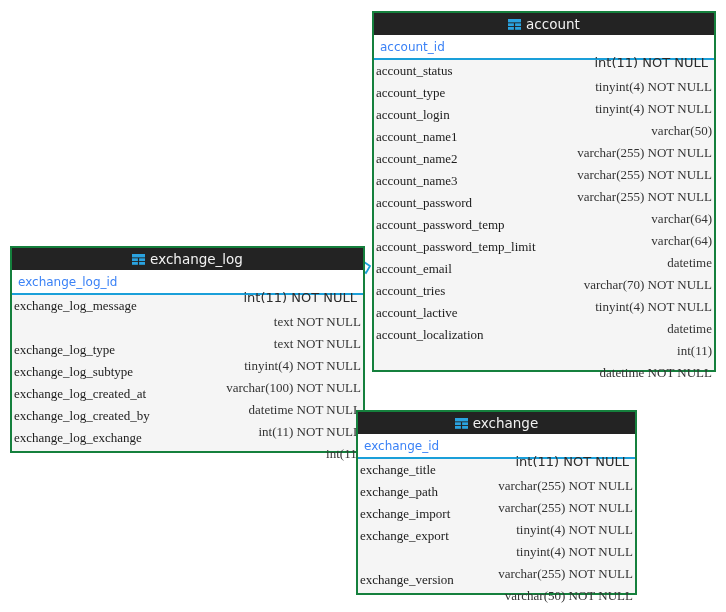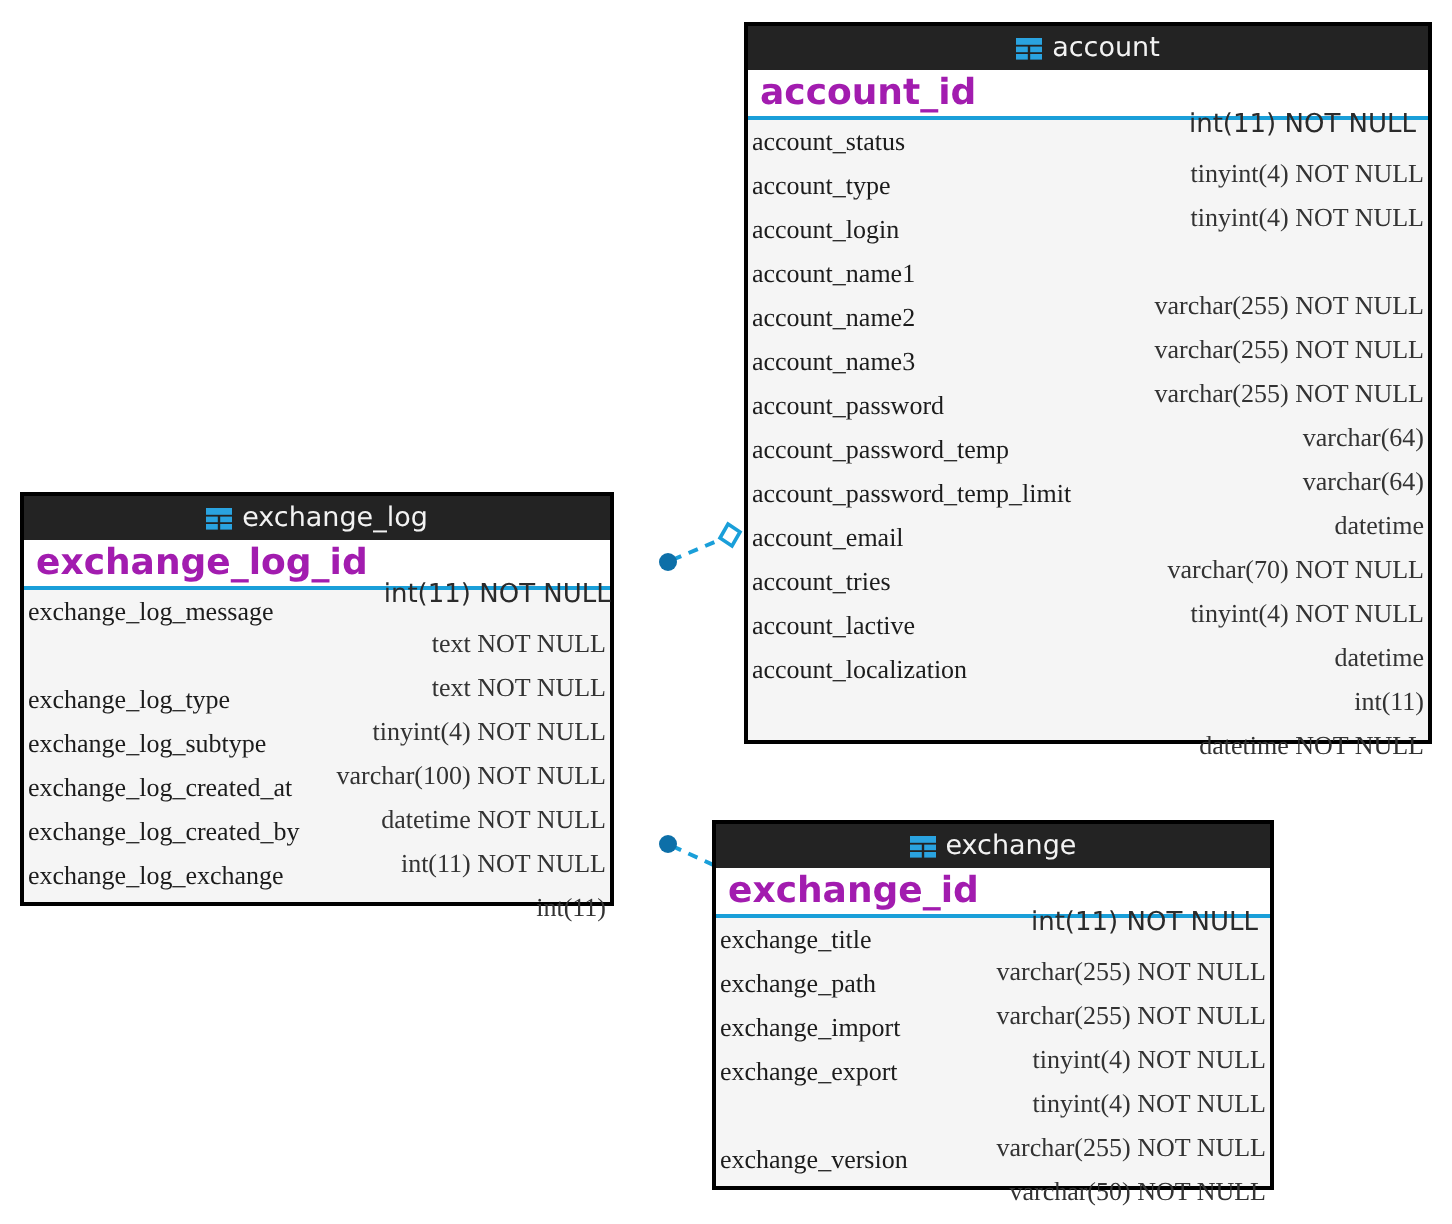--- a/index.html
+++ b/index.html
@@ -9,21 +9,21 @@
     font-family:"DejaVu Sans","Liberation Sans",sans-serif;
     position:relative;
     overflow:hidden;
     -webkit-font-smoothing:antialiased;
   }
   .canvas{position:absolute;inset:0;}
 
   
   .entity{
     position:absolute;
-    border:2px solid #000000;
+    border:2px solid #15803d;
     background:#f5f5f5;
     box-sizing:border-box;
     z-index:3;
   }
   .entity-header{
     background:#232323;
     color:#ffffff;
     height:22px;
     line-height:22px;
     text-align:center;
@@ -45,21 +45,21 @@
 
   .pk-row{
     background:#ffffff;
     border-bottom:2px solid #1a9fd9;
     height:25px;
     display:flex;
     align-items:center;
     padding:0 6px;
     box-sizing:border-box;
   }
-  .pk-row .fname{font-weight:bold;color:#a21caf;font-size:18px;}
+  .pk-row .fname{font-weight:normal;color:#3b82f6;font-size:12px;}
   .pk-row .ftype{font-weight:normal;color:#2b2b2b;font-size:13px;}
 
   .field-row{
     height:22px;
     display:flex;
     align-items:center;
     padding:0 2px;
     box-sizing:border-box;
     background:#f5f5f5;
     font-family:Liberation Serif, serif;
@@ -123,20 +123,21 @@
       <div class="field-row">
           <span class="fname">account_status</span>
           <span class="ftype">tinyint(4) NOT NULL</span>
         </div>
       <div class="field-row">
           <span class="fname">account_type</span>
           <span class="ftype">tinyint(4) NOT NULL</span>
         </div>
       <div class="field-row">
           <span class="fname">account_login</span>
+          <span class="ftype">varchar(50)</span>
         </div>
       <div class="field-row">
           <span class="fname">account_name1</span>
           <span class="ftype">varchar(255) NOT NULL</span>
         </div>
       <div class="field-row">
           <span class="fname">account_name2</span>
           <span class="ftype">varchar(255) NOT NULL</span>
         </div>
       <div class="field-row">
@@ -170,21 +171,21 @@
       <div class="field-row">
           <span class="fname">account_localization</span>
           <span class="ftype">int(11)</span>
         </div>
       <div class="field-row">
           <span class="ftype">datetime NOT NULL</span>
         </div>
     </div>
   </div>
 
-  <div class="entity" style="left:10px; top:246px; width:297px;">
+  <div class="entity" style="left:10px; top:246px; width:355px;">
     <div class="entity-header">
       <span class="tbl-icon">
         <svg width="13" height="11" viewBox="0 0 13 11">
           <rect x="0" y="0" width="13" height="3.4" fill="#2aa3e0"></rect>
           <rect x="0" y="4.3" width="5.9" height="2.8" fill="#2aa3e0"></rect>
           <rect x="7.1" y="4.3" width="5.9" height="2.8" fill="#2aa3e0"></rect>
           <rect x="0" y="8" width="5.9" height="2.8" fill="#2aa3e0"></rect>
           <rect x="7.1" y="8" width="5.9" height="2.8" fill="#2aa3e0"></rect>
         </svg>
       </span>

